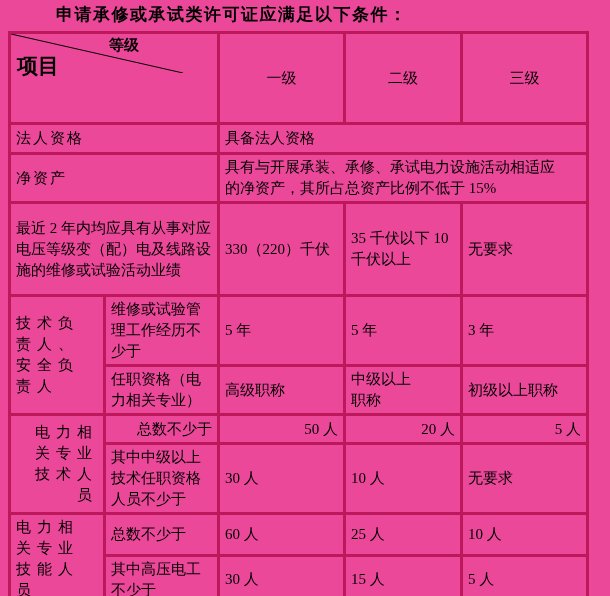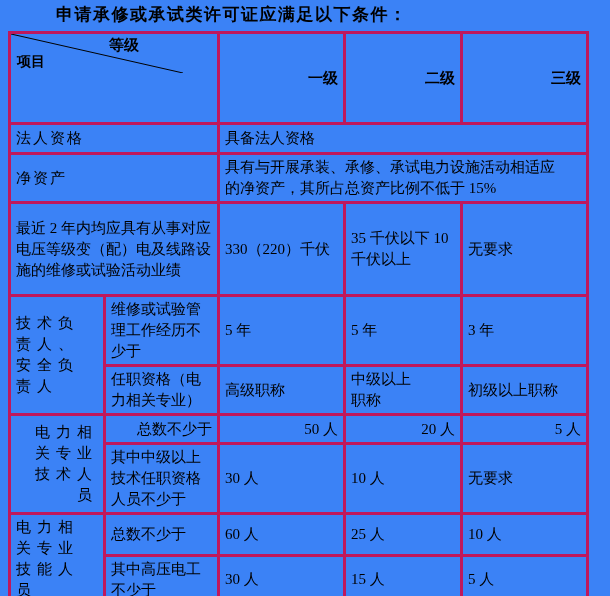--- a/index.html
+++ b/index.html
@@ -6,21 +6,21 @@
     margin: 0;
     padding: 0;
     background: #ffffff;
     color: #000000;
     font-family: "Liberation Serif", "DejaVu Serif", serif;
   }
   .page {
     position: relative;
     width: 610px;
     height: 596px;
-    background: #3b82f6;
+    background: #ec4899;
     overflow: hidden;
   }
   .doc-title {
     margin: 0;
     padding: 4px 0 5px 56px;
     font-size: 17px;
     font-weight: bold;
     letter-spacing: 1.5px;
     line-height: 1.3;
   }
@@ -47,43 +47,43 @@
   tr.rh-record { height: 93px; }
   tr.rh-exp    { height: 61px; margin-top: 16px; }
   tr.rh-qual   { height: 47px; }
   tr.rh-tech1  { height: 29px; text-align: right; }
   tr.rh-tech2  { height: 64px; padding-left: 40px; }
   tr.rh-skill1 { height: 41px; }
   tr.rh-skill2 { height: 44px; padding-left: 18px; }
   tr.rh-safe1  { height: 31px; }
 
   td.header-cell {
-    font-weight: bold;
-    text-align: right;
+    font-weight: normal;
+    text-align: center;
   }
   td.corner-cell {
     position: relative;
     padding: 0;
     font-weight: bold;
   }
   .corner-cell svg.diag {
     position: absolute;
     left: 0; top: 0;
   }
   .corner-label-level {
     position: absolute;
     top: 1px;
     left: 98px;
     font-size: 15px;
   }
   .corner-label-item {
     position: absolute;
     top: 18px;
     left: 6px;
-    font-size: 14px;
+    font-size: 21px;
   }
   td.group-cell {
     letter-spacing: 6px;
     line-height: 1.55;
   }
   td.group-cell-plain {
     letter-spacing: 2px;
   }
 </style>
 </head>

